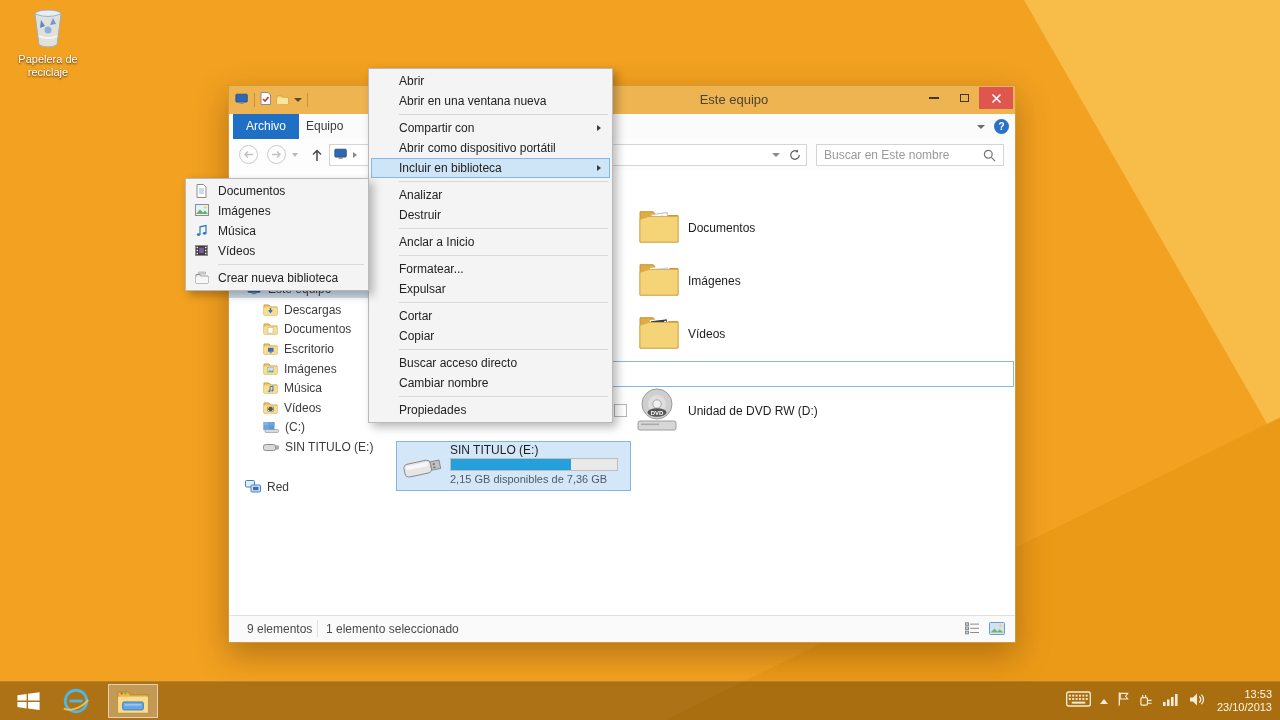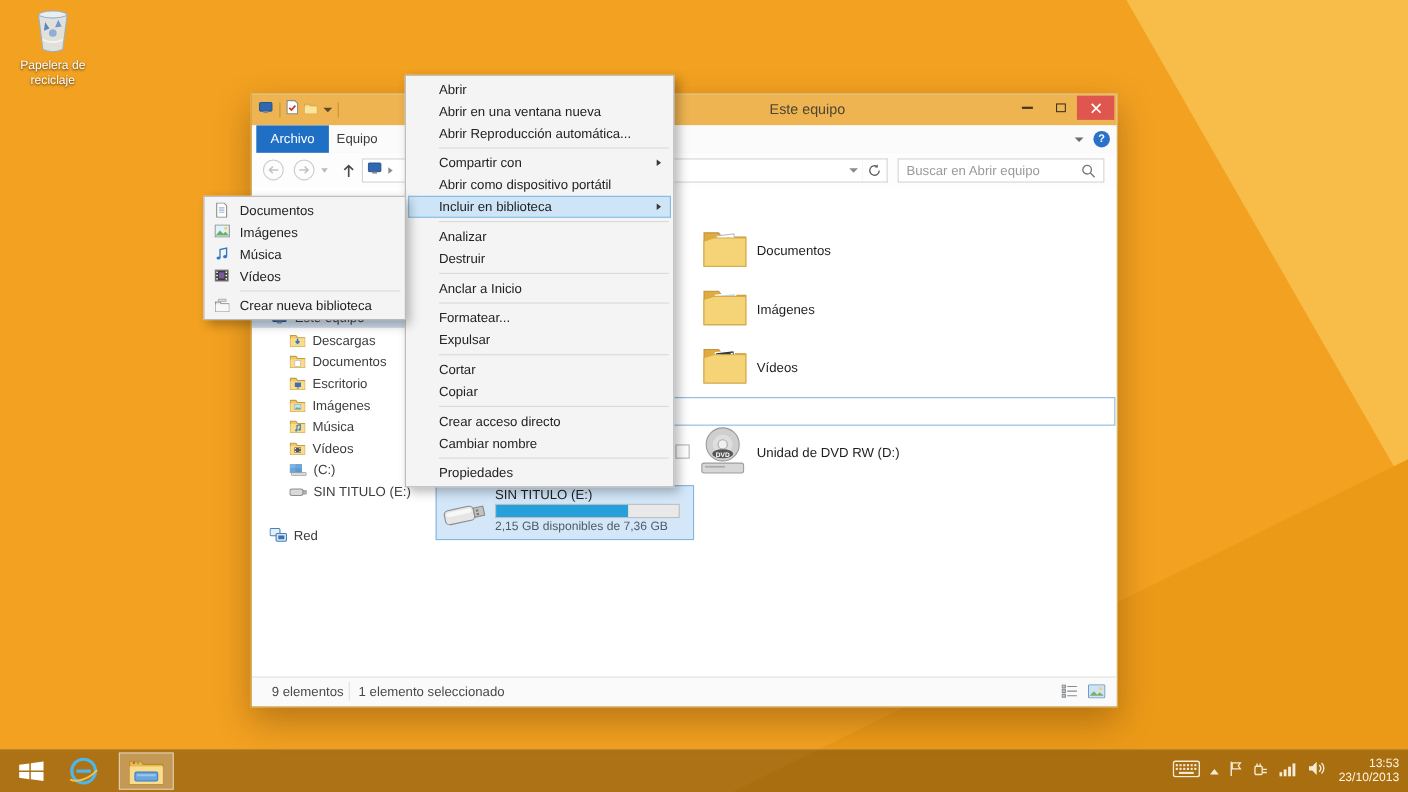--- a/index.html
+++ b/index.html
@@ -231,21 +231,21 @@
       <span class="addr-chev"></span>
       <span class="addr-dd"></span>
     </div>
     <div class="refreshbtn">
       <svg width="12" height="12" viewBox="0 0 14 14">
           <path d="M12 7a5 5 0 1 1-2-4" stroke="#5f5f5f" stroke-width="1.4" fill="none"></path>
           <path d="M10.5 0.5v3.2H7.3z" fill="#5f5f5f"></path>
         </svg>
     </div>
     <div class="searchbox">
-      <span class="ph">Buscar en Abrir equipo</span>
+      <span class="ph">Buscar en Este nombre</span>
       <svg width="13" height="13" viewBox="0 0 14 14">
           <circle cx="5.7" cy="5.7" r="4.2" fill="none" stroke="#767676" stroke-width="1.3"></circle>
           <path d="M9 9l4 4" stroke="#767676" stroke-width="1.3"></path>
         </svg>
     </div>
   </div>
 
   <div class="winbody">
 
     <div class="trow selected" style="top:108px;padding-left:18px">
@@ -458,38 +458,37 @@
             <circle cx="11.5" cy="3.8" r="1.4" fill="#f3d35f"></circle>
           </svg>
       </span>
     </span>
   </div>
 </div>
 
 <div class="ctxmenu">
   <div class="cmi bold">Abrir</div>
   <div class="cmi">Abrir en una ventana nueva</div>
-  <div class="cmi">Abrir Reproducción automática...</div>
   <div class="cmsep"></div>
   <div class="cmi"><span>Compartir con</span><span class="cm-arrow"></span></div>
   <div class="cmi">Abrir como dispositivo portátil</div>
   <div class="cmi hl"><span>Incluir en biblioteca</span><span class="cm-arrow"></span></div>
   <div class="cmsep"></div>
   <div class="cmi">Analizar</div>
   <div class="cmi">Destruir</div>
   <div class="cmsep"></div>
   <div class="cmi">Anclar a Inicio</div>
   <div class="cmsep"></div>
   <div class="cmi">Formatear...</div>
   <div class="cmi">Expulsar</div>
   <div class="cmsep"></div>
   <div class="cmi">Cortar</div>
   <div class="cmi">Copiar</div>
   <div class="cmsep"></div>
-  <div class="cmi">Crear acceso directo</div>
+  <div class="cmi">Buscar acceso directo</div>
   <div class="cmi">Cambiar nombre</div>
   <div class="cmsep"></div>
   <div class="cmi">Propiedades</div>
 </div>
 
 <div class="submenu">
   <div class="smi">
     <span class="ic">
       <svg width="13" height="14" viewBox="0 0 13 14">
           <path d="M2 .5h6.5L11 3v10.5H2z" fill="#fff" stroke="#8d8d8d"></path>

